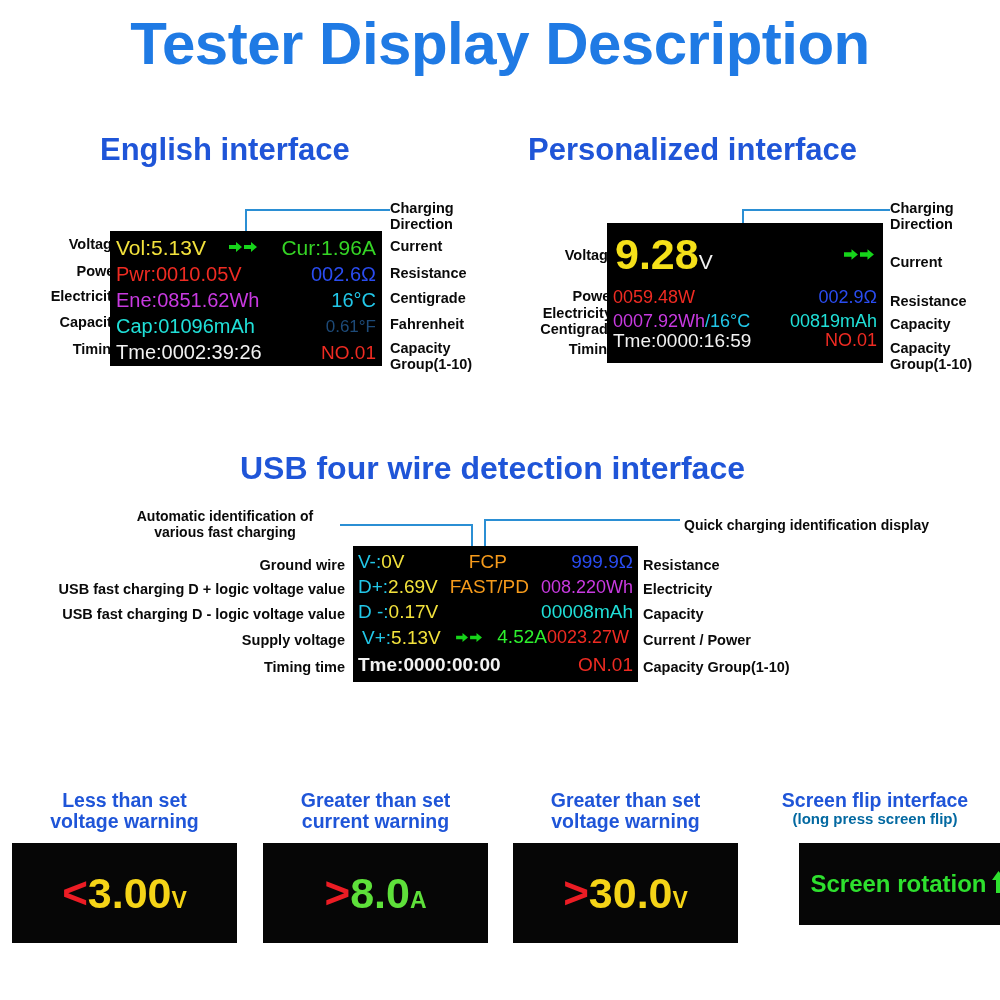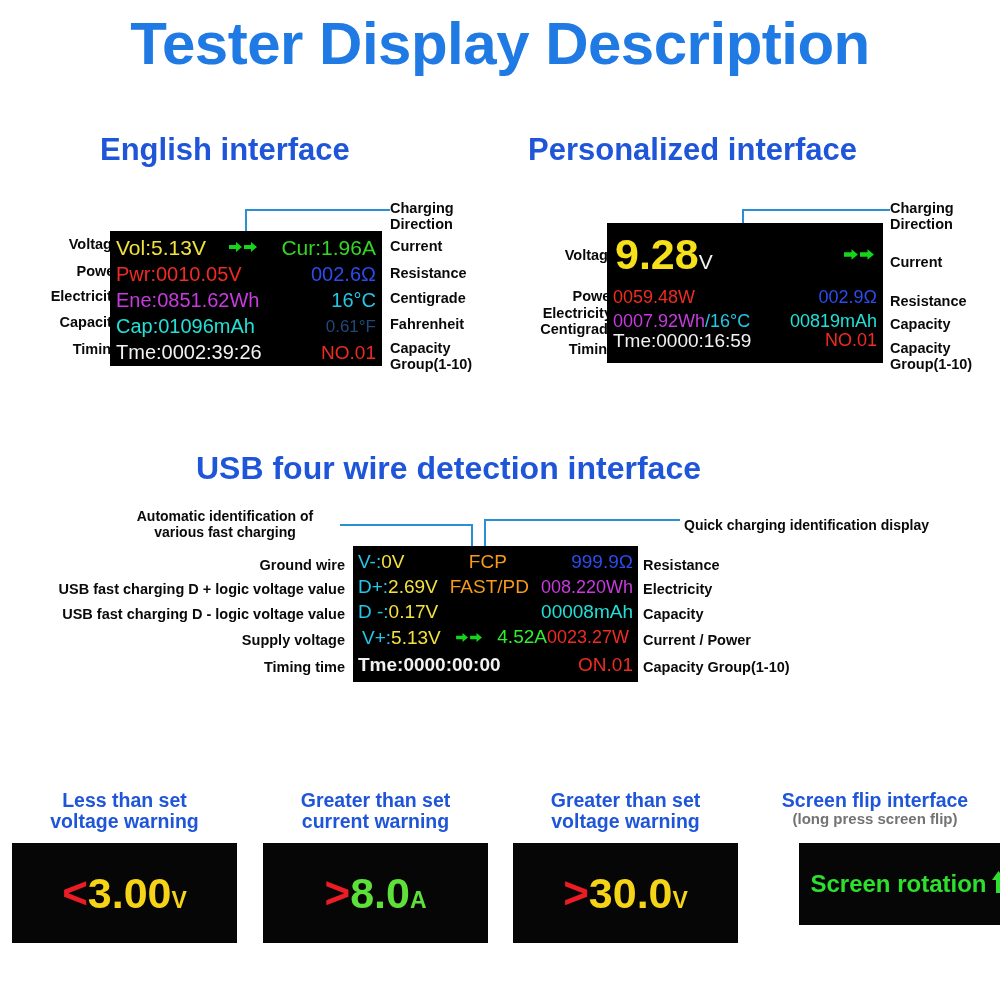--- a/index.html
+++ b/index.html
@@ -66,21 +66,21 @@
   .cline { background: #2b8fd4; position: absolute; }
 
   
   .warn-title {
     font-size: 19.5px; font-weight: bold;
     color: #1f55d8; text-align: center;
     line-height: 1.08; white-space: nowrap;
   }
   .warn-sub {
     font-size: 15px; font-weight: bold;
-    color: #737373; text-align: center;
+    color: #0369a1; text-align: center;
     line-height: 1.1; white-space: nowrap;
   }
   .warn-panel {
     background: #060606;
     display: flex; align-items: center; justify-content: center;
     overflow: hidden;
   }
   .warn-val { line-height: 1; white-space: nowrap; }
   .big { font-size: 43px; font-weight: bold; }
   .unit { font-size: 23px; font-weight: bold; }
@@ -203,21 +203,21 @@
       <span class="v" style="font-size: 18px; color: rgb(200, 58, 224);"><span style="color:#c83ae0">0007.92Wh</span><span style="color:#22c7e8">/16°C</span></span>
       <span class="v" style="font-size: 18px; color: rgb(32, 224, 216);">00819mAh</span>
     </div>
 
     <div class="lcd-row" style="top:104px; height:26px;">
       <span class="v" style="font-size: 19px; color: rgb(242, 242, 242);">Tme:0000:16:59</span>
       <span class="v" style="font-size: 18px; color: rgb(239, 43, 34);">NO.01</span>
     </div>
   </div>
 
-  <div class="abs sect-title" style="left:0; top:452px; width:897px; text-align:center; font-size:32px;">USB four wire detection interface</div>
+  <div class="abs sect-title" style="left:0; top:452px; width:897px; text-align:center; font-size:32px;padding-left:44px;">USB four wire detection interface</div>
 
   <div class="abs lbl c" style="left:110px; top:509px; width:230px; font-size:14px;">
     <div>Automatic identification of</div>
     <div>various fast charging</div>
   </div>
   <div class="abs cline" style="left:340px; top:524px; width:133px; height:2px;"></div>
   <div class="abs cline" style="left:471px; top:524px; width:2px; height:38px;"></div>
 
   <div class="abs cline" style="left:484px; top:519px; width:196px; height:2px;"></div>
   <div class="abs cline" style="left:484px; top:519px; width:2px; height:46px;"></div>

